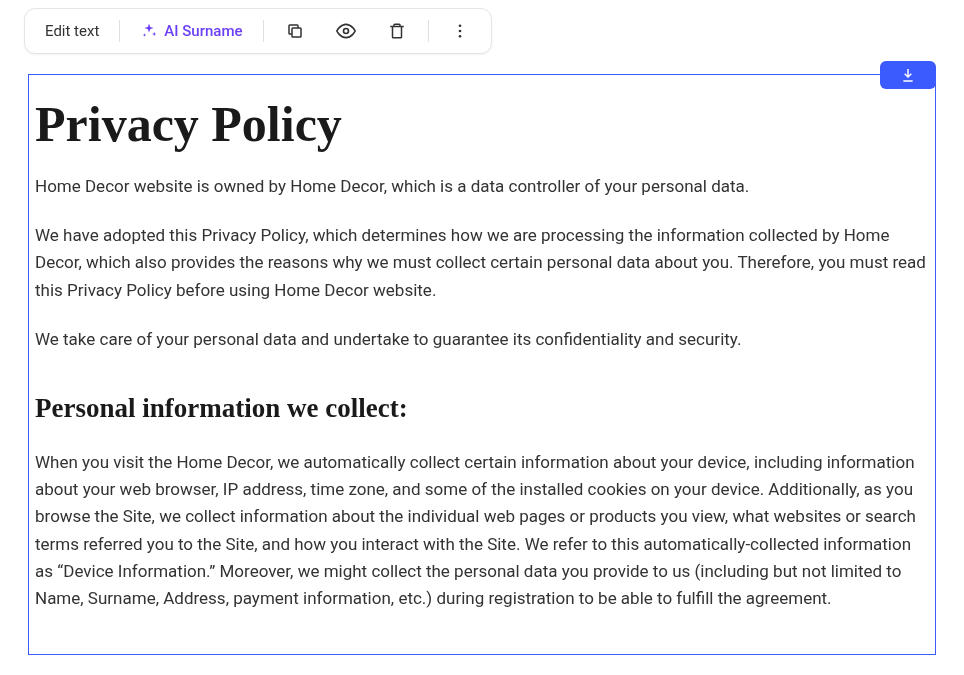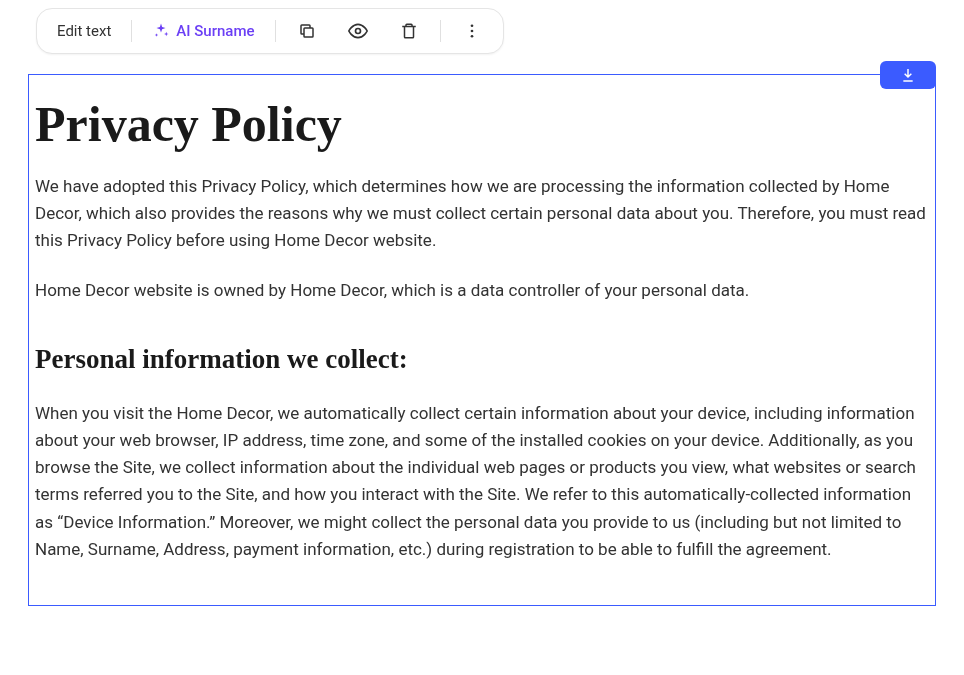--- a/index.html
+++ b/index.html
@@ -10,24 +10,24 @@
     body {
       font-family: -apple-system, BlinkMacSystemFont, "Segoe UI", Roboto, sans-serif;
       background: #fff;
       padding: 8px;
     }
     .toolbar {
       display: inline-flex;
       align-items: center;
       background: #fff;
       border: 1px solid #e5e5e5;
-      border-radius: 16px;
+      border-radius: 11px;
       padding: 8px 12px;
       gap: 12px;
-      margin-left: 28px;
+      margin-left: 16px;
       box-shadow: 0 1px 2px rgba(0,0,0,0.05);
     }
     .toolbar-item {
       display: flex;
       align-items: center;
       gap: 6px;
       padding: 4px 8px;
       font-size: 15px;
       color: #333;
       cursor: pointer;
@@ -152,21 +152,22 @@
   <div class="download-badge">
     <span>
       <svg width="16" height="16" viewBox="0 0 24 24" fill="none" stroke="#fff" stroke-width="2.2">
         <path d="M12 3v12M7 10l5 5 5-5M5 21h14"></path>
       </svg>
     </span>
   </div>
 
   <h1 class="page-title">Privacy Policy</h1>
 
+  <p class="body-text">Home Decor website is owned by Home Decor, which is a data controller of your personal data.</p>
   <p class="body-text">We have adopted this Privacy Policy, which determines how we are processing the information collected by Home Decor, which also provides the reasons why we must collect certain personal data about you. Therefore, you must read this Privacy Policy before using Home Decor website.</p>
-  <p class="body-text">Home Decor website is owned by Home Decor, which is a data controller of your personal data.</p>
+  <p class="body-text">We take care of your personal data and undertake to guarantee its confidentiality and security.</p>
 
   <h2 class="section-heading">Personal information we collect:</h2>
   <p class="body-text">When you visit the Home Decor, we automatically collect certain information about your device, including information about your web browser, IP address, time zone, and some of the installed cookies on your device. Additionally, as you browse the Site, we collect information about the individual web pages or products you view, what websites or search terms referred you to the Site, and how you interact with the Site. We refer to this automatically-collected information as “Device Information.” Moreover, we might collect the personal data you provide to us (including but not limited to Name, Surname, Address, payment information, etc.) during registration to be able to fulfill the agreement.</p>
 </div>
 
 
 
 
 </body></html>

